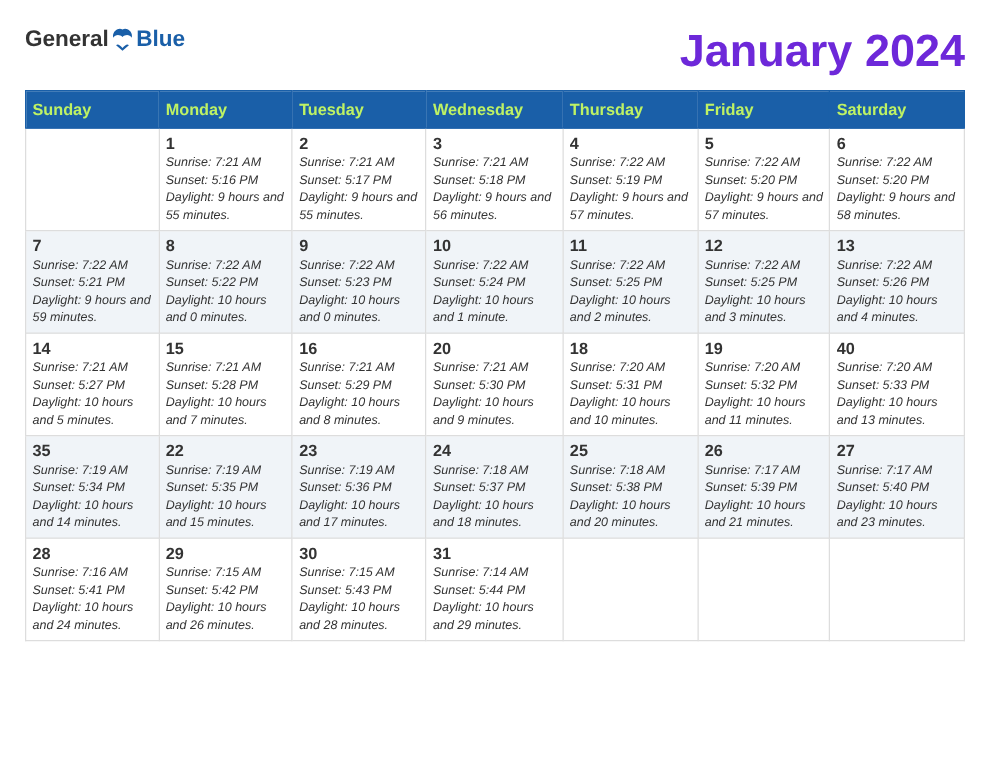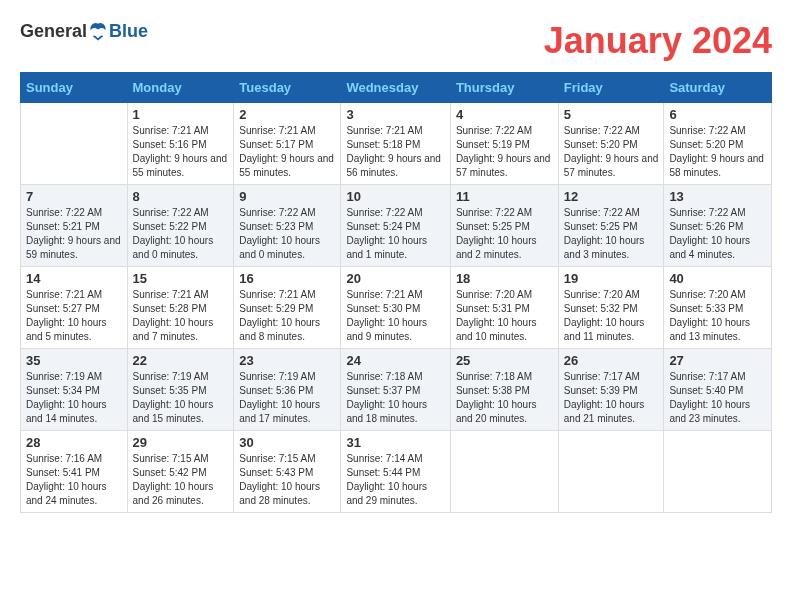--- a/index.html
+++ b/index.html
@@ -39,36 +39,36 @@
     .logo-bird {
       width: 22px;
       height: 22px;
     }
     .month-title {
       text-align: right;
     }
     .month-title h1 {
       font-size: 36px;
       font-weight: bold;
-      color: #ef4444;
+      color: #6d28d9;
       margin-left: 20px;
     }
     .month-title h2 {
       font-size: 15px;
       color: #555;
       font-weight: normal;
     }
     .calendar {
       width: 100%;
       border-collapse: collapse;
       border: 1px solid #ccc;
     }
     .calendar thead tr {
       background-color: #1a5fa8;
-      color: #7dd3fc;
+      color: #bef264;
     }
     .calendar thead th {
       padding: 7px 5px;
       font-size: 13px;
       font-weight: bold;
       text-align: left;
       border: 1px solid #1a5fa8;
     }
     .calendar tbody tr {
       vertical-align: top;
@@ -92,20 +92,21 @@
       font-size: 13px;
       font-weight: bold;
       color: #333;
       display: block;
       margin-bottom: 2px;
     }
     .day-info {
       font-size: 10px;
       line-height: 1.4;
       color: #333;
+      font-style: italic;
     }
     .empty-cell {
       background: #fff !important;
     }
   </style>
 </head>
 <body>
 
 <div class="header">
   <div class="logo">

